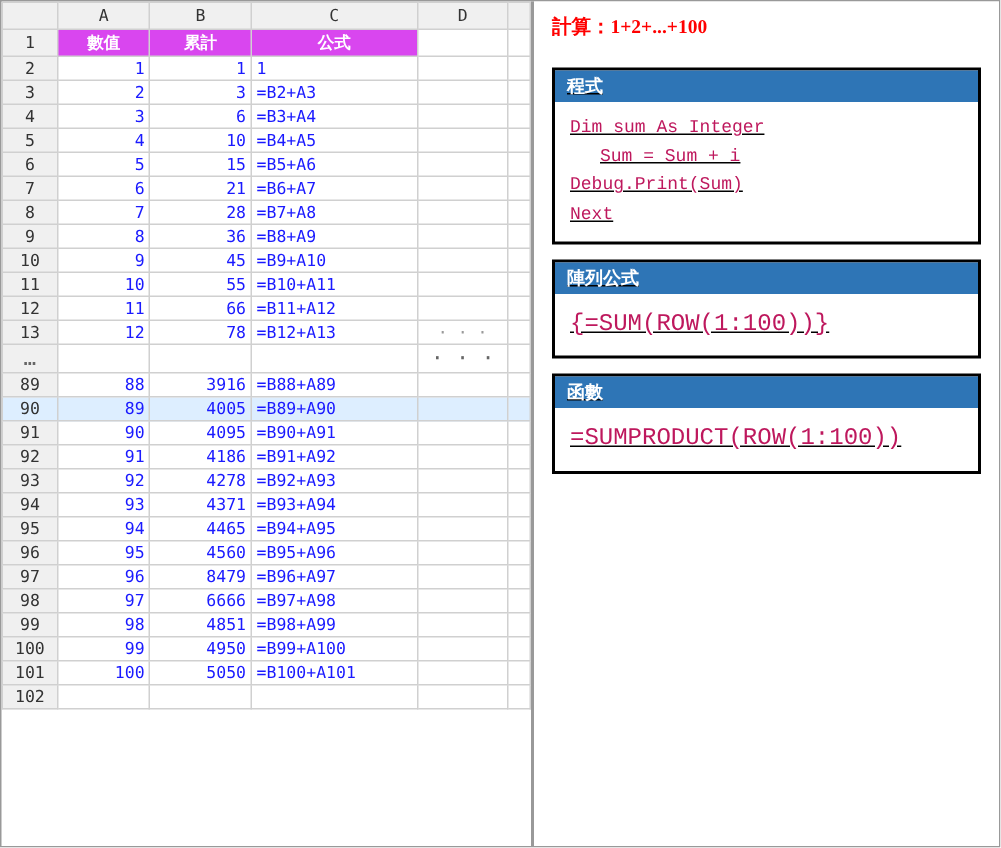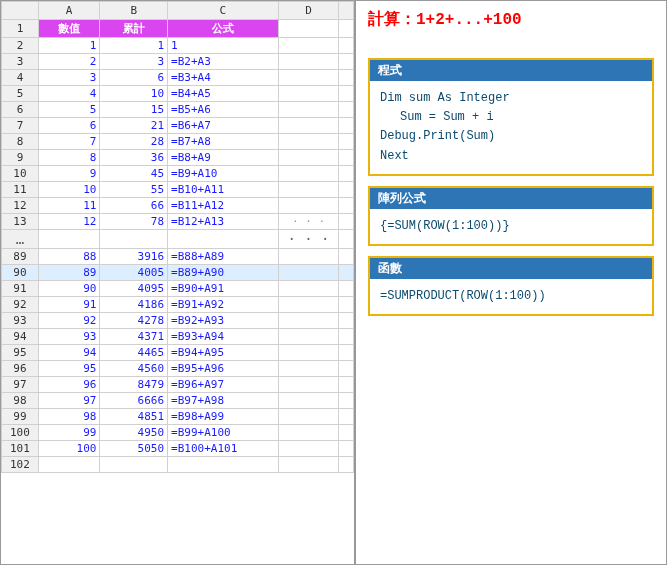--- a/index.html
+++ b/index.html
@@ -104,54 +104,55 @@
     
     .right-panel {
       flex: 1;
       padding: 8px 12px;
       background: #fff;
       overflow: hidden;
     }
 
     .calc-title {
       color: #ff0000;
-      font-size: 16px;
+      font-size: 13px;
       font-weight: bold;
-      margin-bottom: 28px;
-      font-family: Liberation Mono, monospace;
+      margin-bottom: 18px;
+      font-family: Liberation Serif, serif;
     }
 
     .panel-box {
-      border: 2px solid #eab308;
+      border: 2px solid #000000;
       margin-bottom: 10px;
       background: #fff;
+      text-decoration: underline;
     }
 
     .panel-box-header {
       background: #2e75b6;
       color: #fff;
       padding: 2px 8px;
       font-size: 12px;
       font-weight: bold;
     }
 
     .panel-box-body {
       padding: 8px 10px;
       font-family: 'Courier New', monospace;
       font-size: 12px;
-      color: #0c4a6e;
+      color: #be185d;
       line-height: 1.6;
     }
 
     .panel-box-body .indent {
       margin-left: 20px;
     }
 
     .array-formula {
-      font-size: 12px;
+      font-size: 16px;
       font-family: 'Courier New', monospace;
       border-radius: 16px;
     }
   </style>
 </head>
 <body>
 
 <div class="spreadsheet-container">
 
   <div class="sheet-area">

